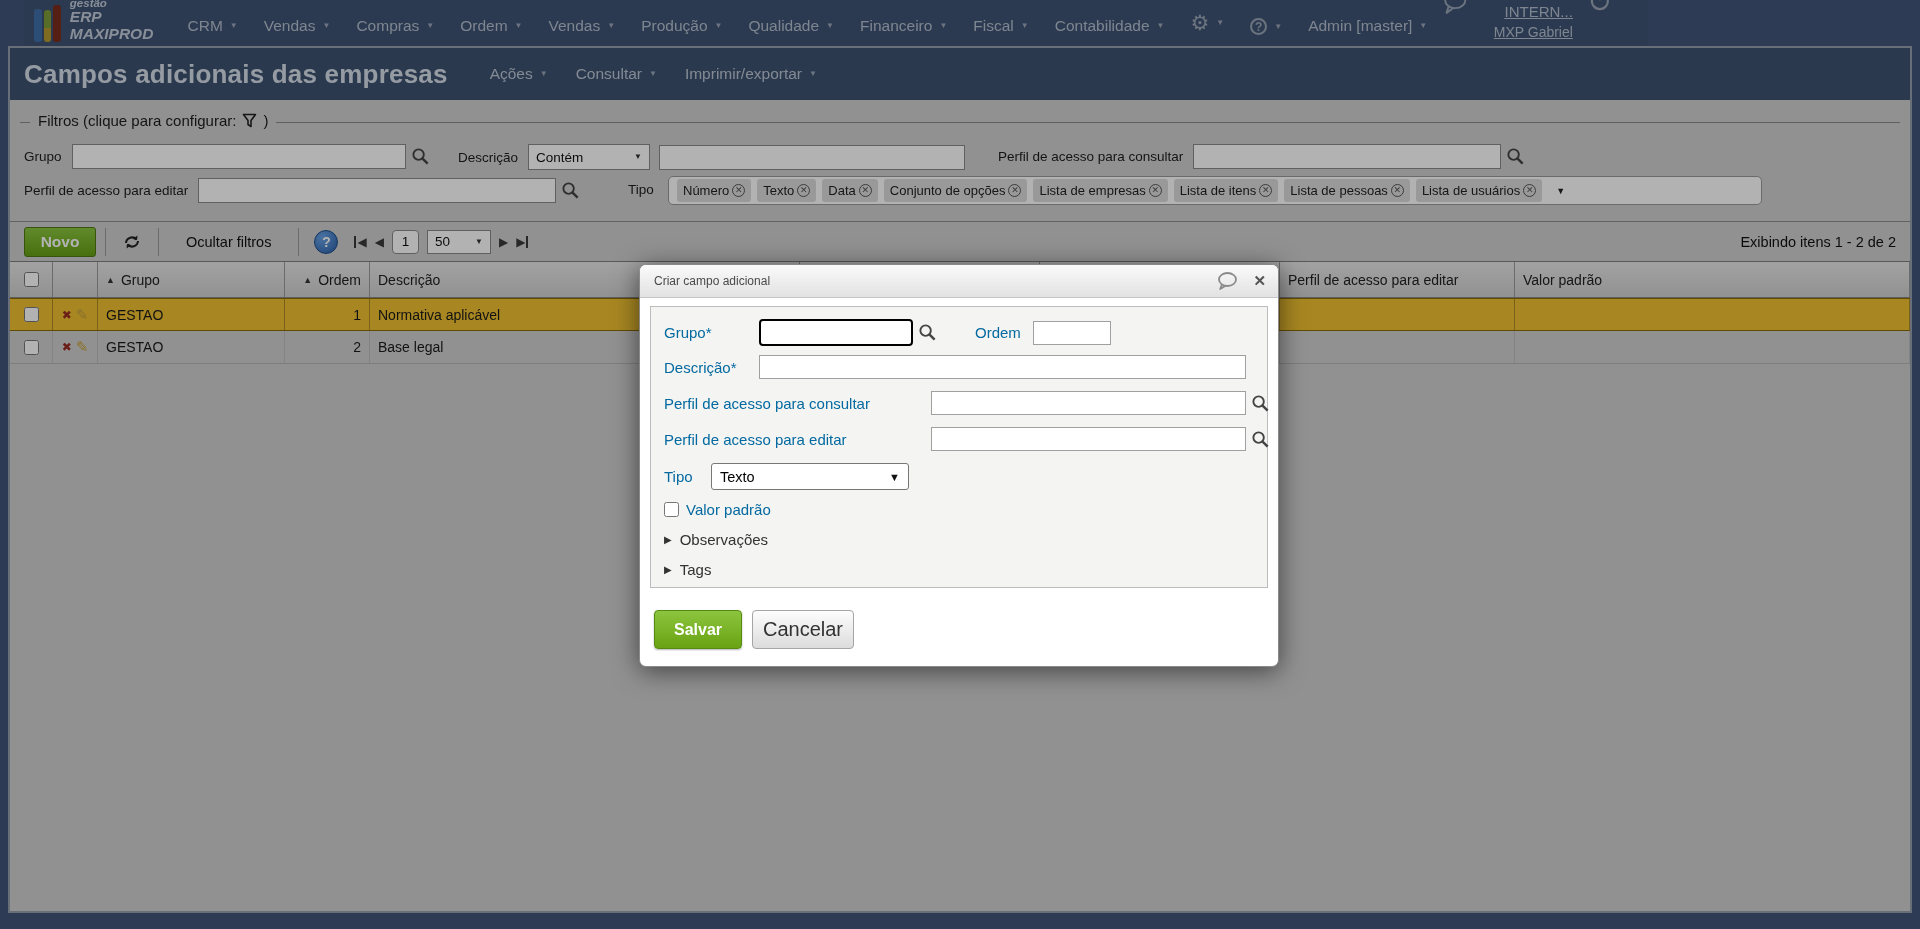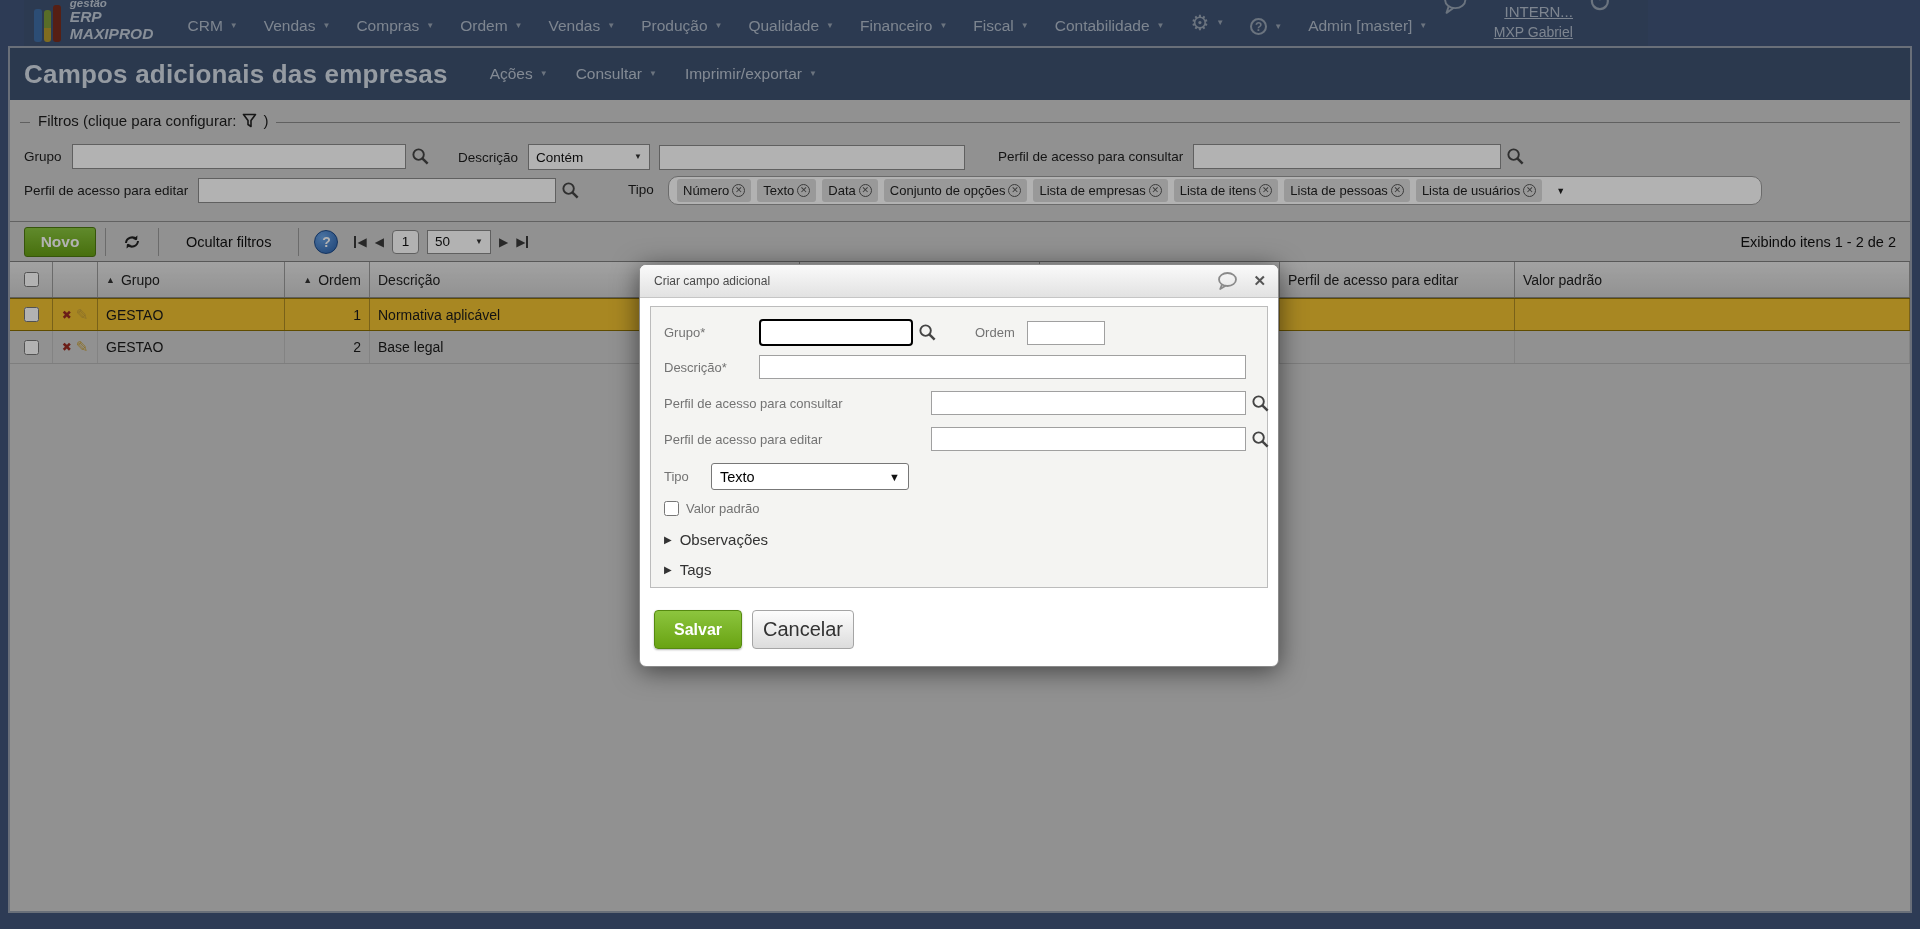--- a/index.html
+++ b/index.html
@@ -45,21 +45,21 @@
              display:flex; align-items:center; gap:6px; }
   .filters label { font-size:13.5px; color:#1d1d1d; }
   .f-abs { position:absolute; display:flex; align-items:center; }
   input.txt { height:25px; border:1px solid #8a8a8a; background:#fff; font-size:13px; padding:0 5px;
               font-family:"Liberation Sans",sans-serif; }
   .selbox { height:26px; background:#fff; border:1px solid #8a8a8a; display:flex; align-items:center;
             justify-content:space-between; padding:0 7px; font-size:13.5px; color:#111; cursor:pointer; }
   .selbox .caret { color:#333; }
   .mag { width:19px; height:19px; margin-left:5px; cursor:pointer; flex:none; }
   .chipbox { position:absolute; left:658px; top:76px; width:1094px; height:29px; background:#fff;
-             border:1px solid #9a9a9a; border-radius:10px; display:flex; align-items:center; padding:0 8px; gap:6px; }
+             border:1px solid #9a9a9a; border-radius:5px; display:flex; align-items:center; padding:0 8px; gap:6px; }
   .chip { background:#dcdcdc; border-radius:3px; height:23px; display:flex; align-items:center; gap:3px;
           padding:0 6px; font-size:13px; color:#222; cursor:pointer; white-space:nowrap; }
   .chip-x { width:13px; height:13px; border:1px solid #555; border-radius:50%; color:#555; font-size:9px;
             display:flex; align-items:center; justify-content:center; line-height:1; }
   .chip-caret { margin-left:8px; font-size:9px; color:#222; cursor:pointer; }
 
   
   .toolbar { position:relative; height:40px; border-bottom:1px solid #7e7e7e; display:flex; align-items:center; }
   .btn-novo { margin-left:14px; width:72px; height:30px; border:1px solid #4e7a10; border-radius:3px;
               background:linear-gradient(#8ac63f,#67a014); color:#fff; font-weight:bold; font-size:15.5px;
@@ -106,21 +106,21 @@
   .overlay { position:absolute; inset:0; background:rgba(0,0,0,.30); z-index:40; }
   .modal { position:absolute; left:639px; top:264px; width:640px; height:403px; background:#fff;
            border:1px solid #8a8a8a; border-radius:7px; box-shadow:0 4px 26px rgba(0,0,0,.55); z-index:50; }
   .m-header { height:33px; background:linear-gradient(#fafafa,#e2e2e2); border-bottom:1px solid #c5c5c5;
               border-radius:6px 6px 0 0; display:flex; align-items:center; }
   .m-title { font-size:12px; color:#4a4a4a; margin-left:14px; }
   .m-hicons { margin-left:auto; margin-right:12px; display:flex; align-items:center; gap:14px; }
   .m-close { font-size:15px; font-weight:bold; color:#555; cursor:pointer; }
   .m-body { position:relative; margin:8px 10px; height:282px; border:1px solid #bcbcbc; background:#f4f4f2; }
   .m-row { position:absolute; left:13px; display:flex; align-items:center; }
-  .m-body label { font-size:13px; color:#737373; }
+  .m-body label { font-size:15px; color:#0369a1; }
   .inp { height:24px; border:1px solid #a0a0a0; background:#fff; font-size:13.5px; padding:0 5px;
          font-family:"Liberation Sans",sans-serif; }
   .inp-focus { height:27px; border:2px solid #000; border-radius:4px; }
   .m-selbox { height:27px; width:198px; background:#fff; border:1px solid #777; border-radius:3px;
               display:flex; align-items:center; justify-content:space-between; padding:0 8px; font-size:14.5px; }
   .m-selbox .chev { font-size:11px; color:#111; }
   .disclosure { display:flex; align-items:center; gap:8px; font-size:15px; color:#333; cursor:pointer; }
   .tri { font-size:10px; color:#333; }
   .m-footer { display:flex; align-items:center; gap:10px; padding:14px 0 0 14px; }
   .btn-salvar { width:88px; height:39px; border:1px solid #568a10; border-radius:4px;

